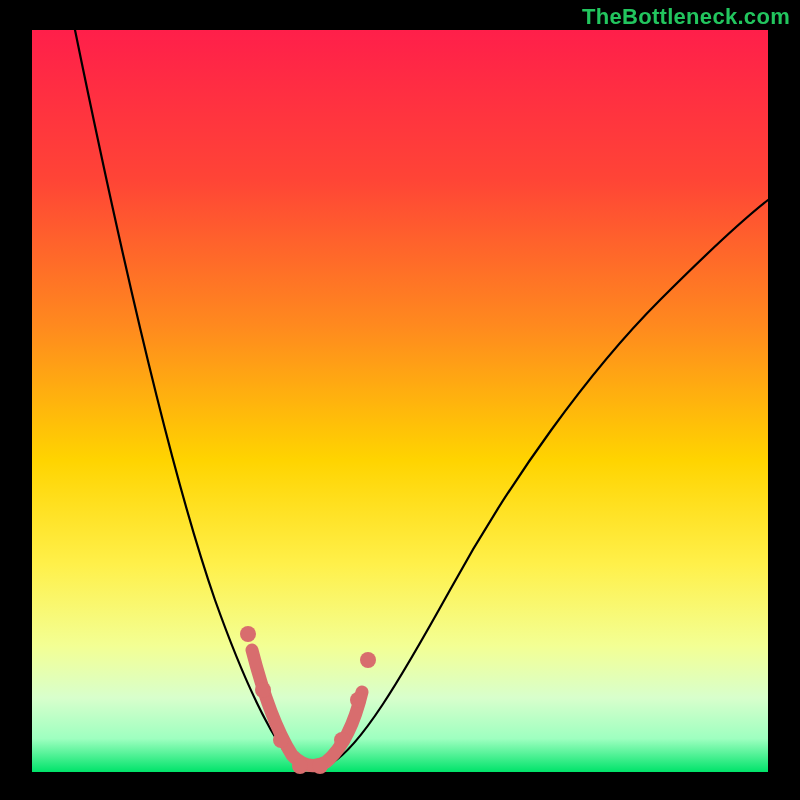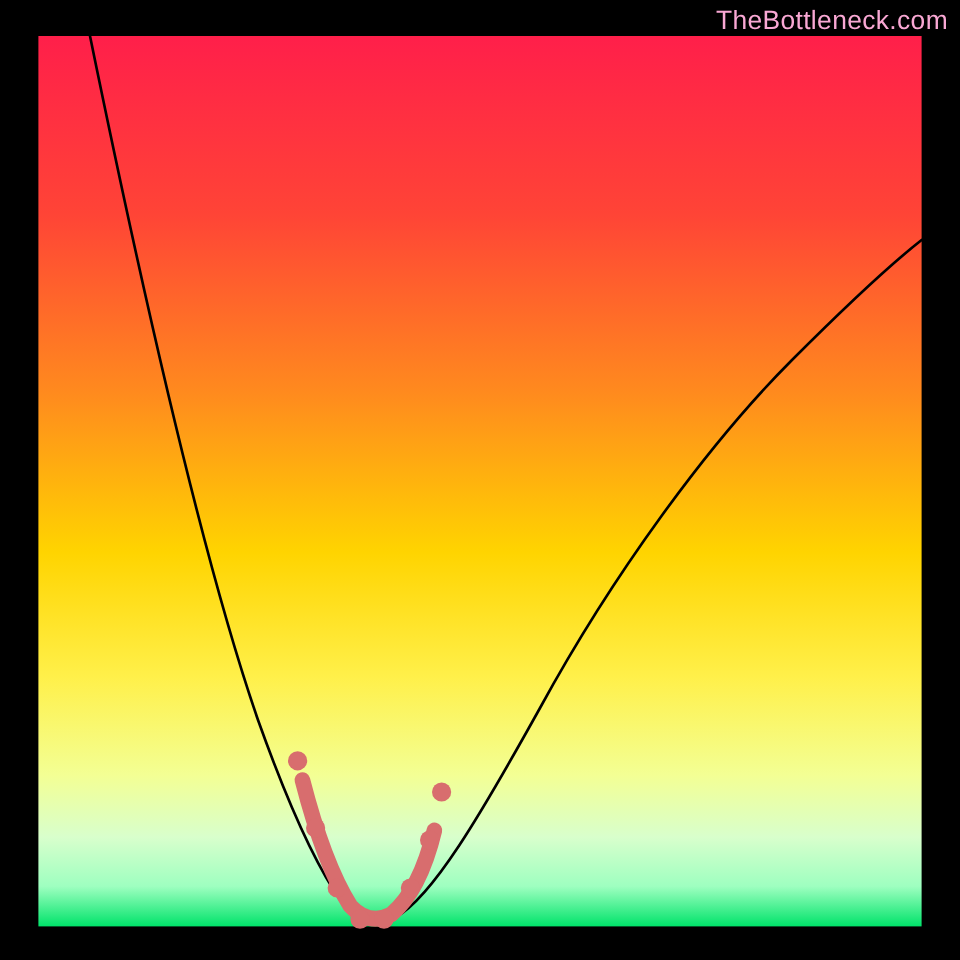--- a/index.html
+++ b/index.html
@@ -14,23 +14,23 @@
   .stage {
     position: relative;
     width: 800px;
     height: 800px;
     background: #000;
   }
   .watermark {
     position: absolute;
     top: 4px;
     right: 10px;
-    color: #f9a8d4;
+    color: #22c55e;
     font-size: 22px;
-    font-weight: 400;
+    font-weight: 700;
     letter-spacing: 0.3px;
     user-select: none;
   }
   svg {
     display: block;
   }
   .curve {
     fill: none;
     stroke: #000;
     stroke-width: 2.2;

